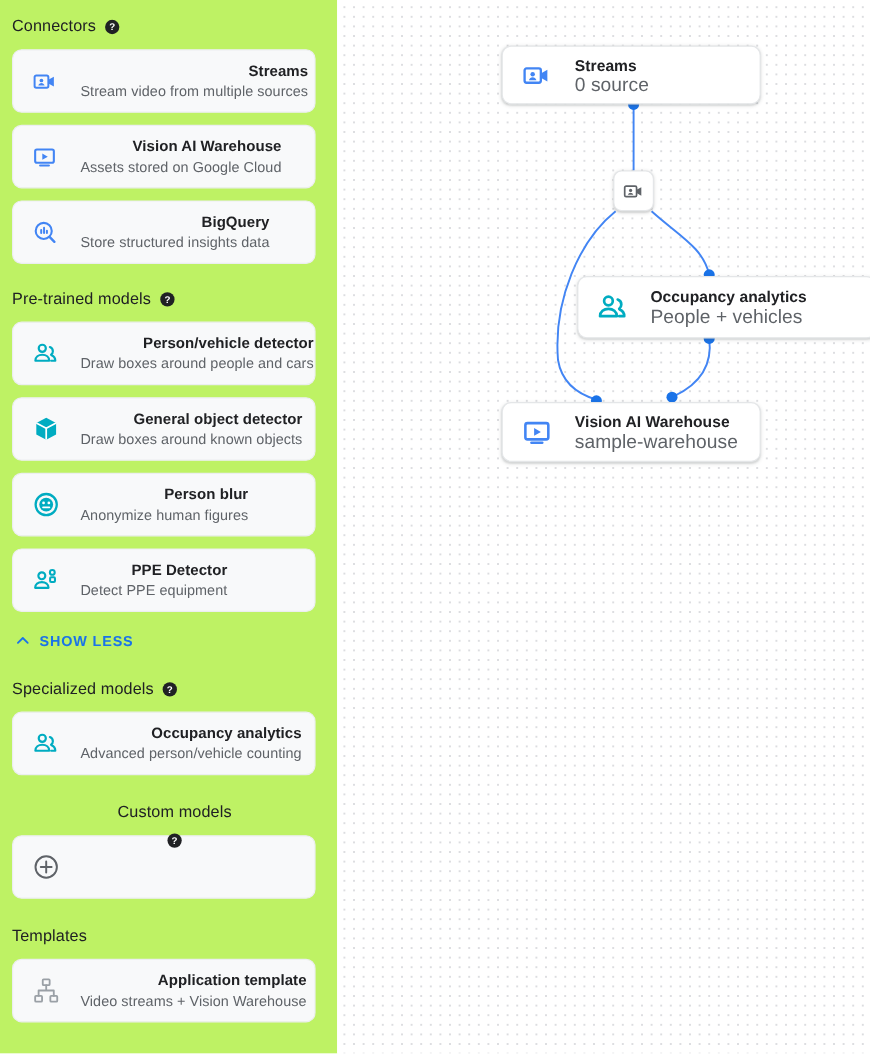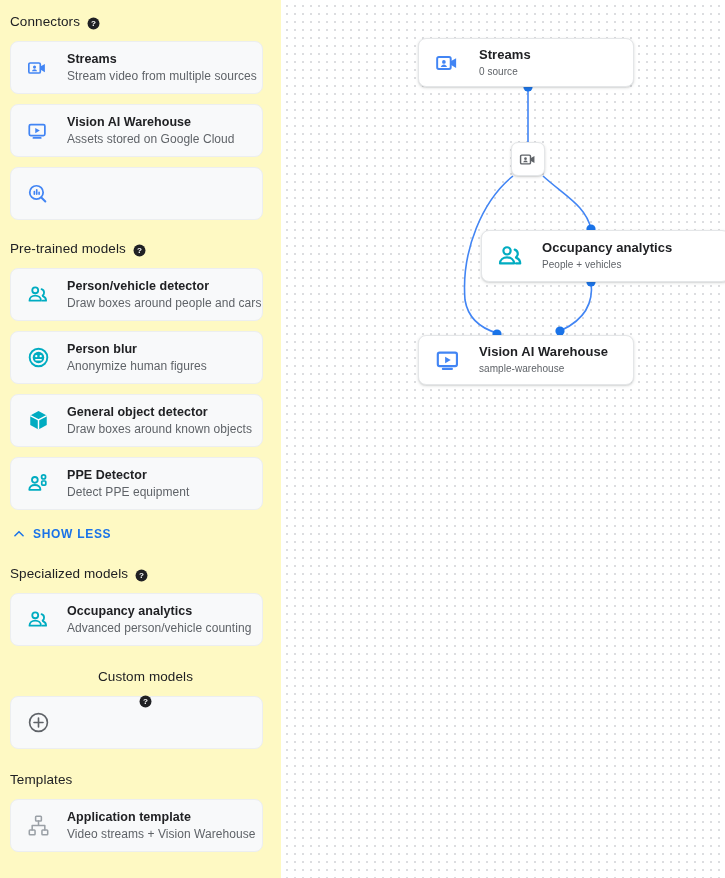--- a/index.html
+++ b/index.html
@@ -9,25 +9,26 @@
     overflow: hidden;
     background: #ffffff;
     font-family: "Liberation Sans", sans-serif;
     -webkit-font-smoothing: antialiased;
   }
   #app { position: relative; width: 725px; height: 878px; display: flex; }
 
   
   #sidebar {
     width: 281px; height: 878px;
-    background: #fef9c3;
+    background: #bef264;
     padding: 0 0 0 0;
     overflow: hidden;
     position: relative;
     flex: 0 0 281px;
+    text-align: right;
   }
   .section-header {
     display: flex;
     align-items: center;
     gap: 7px;
     padding: 0 0 0 10px;
     height: 20px;
     margin-top: 12px;
     margin-bottom: 9px;
   }
@@ -114,21 +115,21 @@
     width: 30px; height: 30px; flex: 0 0 30px;
     display: flex; align-items: center; justify-content: center;
     margin-right: 16px;
   }
   .node-text { display: flex; flex-direction: column; }
   .node-title {
     font-size: 13px; font-weight: bold; color: #202124;
     line-height: 17px; letter-spacing: 0.05px;
   }
   .node-sub {
-    font-size: 10px; color: #5f6368; line-height: 16px;
+    font-size: 16px; color: #5f6368; line-height: 16px;
     margin-top: 1px; letter-spacing: 0.05px;
   }
 
   .mini-node {
     position: absolute;
     width: 34px; height: 34px;
     background: #ffffff;
     border: 1px solid #e4e6e8;
     border-radius: 7px;
     box-shadow: 0 1px 3px rgba(60,64,67,0.20), 0 1px 1px rgba(60,64,67,0.08);
@@ -183,20 +184,24 @@
     </div>
 
     <div class="card">
       <span class="card-icon">
         <svg width="22" height="22" viewBox="0 0 24 24" fill="none" stroke="#4285f4" stroke-width="1.9">
           <circle cx="10.3" cy="10.3" r="7.3"></circle>
           <path d="M15.6 15.8l4.4 4.4" stroke-linecap="round" stroke-width="2.2"></path>
           <path d="M8 12.2V9.4M10.6 12.2V7.4M13.2 12.2v-2" stroke-width="1.8" stroke-linecap="round"></path>
         </svg>
       </span>
+      <span class="card-text">
+        <span class="card-title">BigQuery</span>
+        <span class="card-sub">Store structured insights data</span>
+      </span>
     </div>
 
     <div class="section-header" style="margin-top:19px;">
       <span class="section-title">Pre-trained models</span>
       <span class="help-icon">
         <svg width="13" height="13" viewBox="0 0 24 24">
             <circle cx="12" cy="12" r="11" fill="#202124"></circle>
             <text x="12" y="17" font-size="15" font-family="Liberation Sans, sans-serif" font-weight="bold" fill="#ffffff" text-anchor="middle">?</text>
           </svg>
       </span>
@@ -213,44 +218,44 @@
       </span>
       <span class="card-text">
         <span class="card-title">Person/vehicle detector</span>
         <span class="card-sub">Draw boxes around people and cars</span>
       </span>
     </div>
 
     <div class="card">
       <span class="card-icon">
         <svg width="23" height="23" viewBox="0 0 24 24">
+          <path d="M12 2.2l8.6 4.6v10L12 21.4 3.4 16.8v-10z" fill="#00acc1"></path>
+          <path d="M3.4 6.8L12 11.4l8.6-4.6" fill="none" stroke="#ffffff" stroke-width="1.5" stroke-linejoin="round"></path>
+          <path d="M12 11.4v10" fill="none" stroke="#ffffff" stroke-width="1.5"></path>
+        </svg>
+      </span>
+      <span class="card-text">
+        <span class="card-title">General object detector</span>
+        <span class="card-sub">Draw boxes around known objects</span>
+      </span>
+    </div>
+
+    <div class="card">
+      <span class="card-icon">
+        <svg width="23" height="23" viewBox="0 0 24 24">
           <circle cx="12" cy="12" r="9.2" fill="none" stroke="#00acc1" stroke-width="2"></circle>
           <circle cx="12" cy="12" r="6" fill="#00acc1"></circle>
           <circle cx="9.7" cy="10.6" r="1.2" fill="#ffffff"></circle>
           <circle cx="14.3" cy="10.6" r="1.2" fill="#ffffff"></circle>
           <path d="M9.3 14.4h5.4" stroke="#ffffff" stroke-width="1.7" stroke-linecap="round"></path>
         </svg>
       </span>
       <span class="card-text">
         <span class="card-title">Person blur</span>
         <span class="card-sub">Anonymize human figures</span>
-      </span>
-    </div>
-
-    <div class="card">
-      <span class="card-icon">
-        <svg width="23" height="23" viewBox="0 0 24 24">
-          <path d="M12 2.2l8.6 4.6v10L12 21.4 3.4 16.8v-10z" fill="#00acc1"></path>
-          <path d="M3.4 6.8L12 11.4l8.6-4.6" fill="none" stroke="#ffffff" stroke-width="1.5" stroke-linejoin="round"></path>
-          <path d="M12 11.4v10" fill="none" stroke="#ffffff" stroke-width="1.5"></path>
-        </svg>
-      </span>
-      <span class="card-text">
-        <span class="card-title">General object detector</span>
-        <span class="card-sub">Draw boxes around known objects</span>
       </span>
     </div>
 
     <div class="card">
       <span class="card-icon">
         <svg width="23" height="23" viewBox="0 0 24 24" fill="none">
           <circle cx="8.2" cy="8.2" r="3" stroke="#00acc1" stroke-width="1.9"></circle>
           <path d="M2.4 18.6c0-3.1 2.6-5 5.8-5s5.8 1.9 5.8 5z" stroke="#00acc1" stroke-width="1.9" stroke-linejoin="round"></path>
           <circle cx="17.3" cy="5.2" r="2.1" stroke="#00acc1" stroke-width="1.8"></circle>
           <rect x="15.4" y="9.4" width="4.2" height="4.2" rx="0.9" stroke="#00acc1" stroke-width="1.8"></rect>

